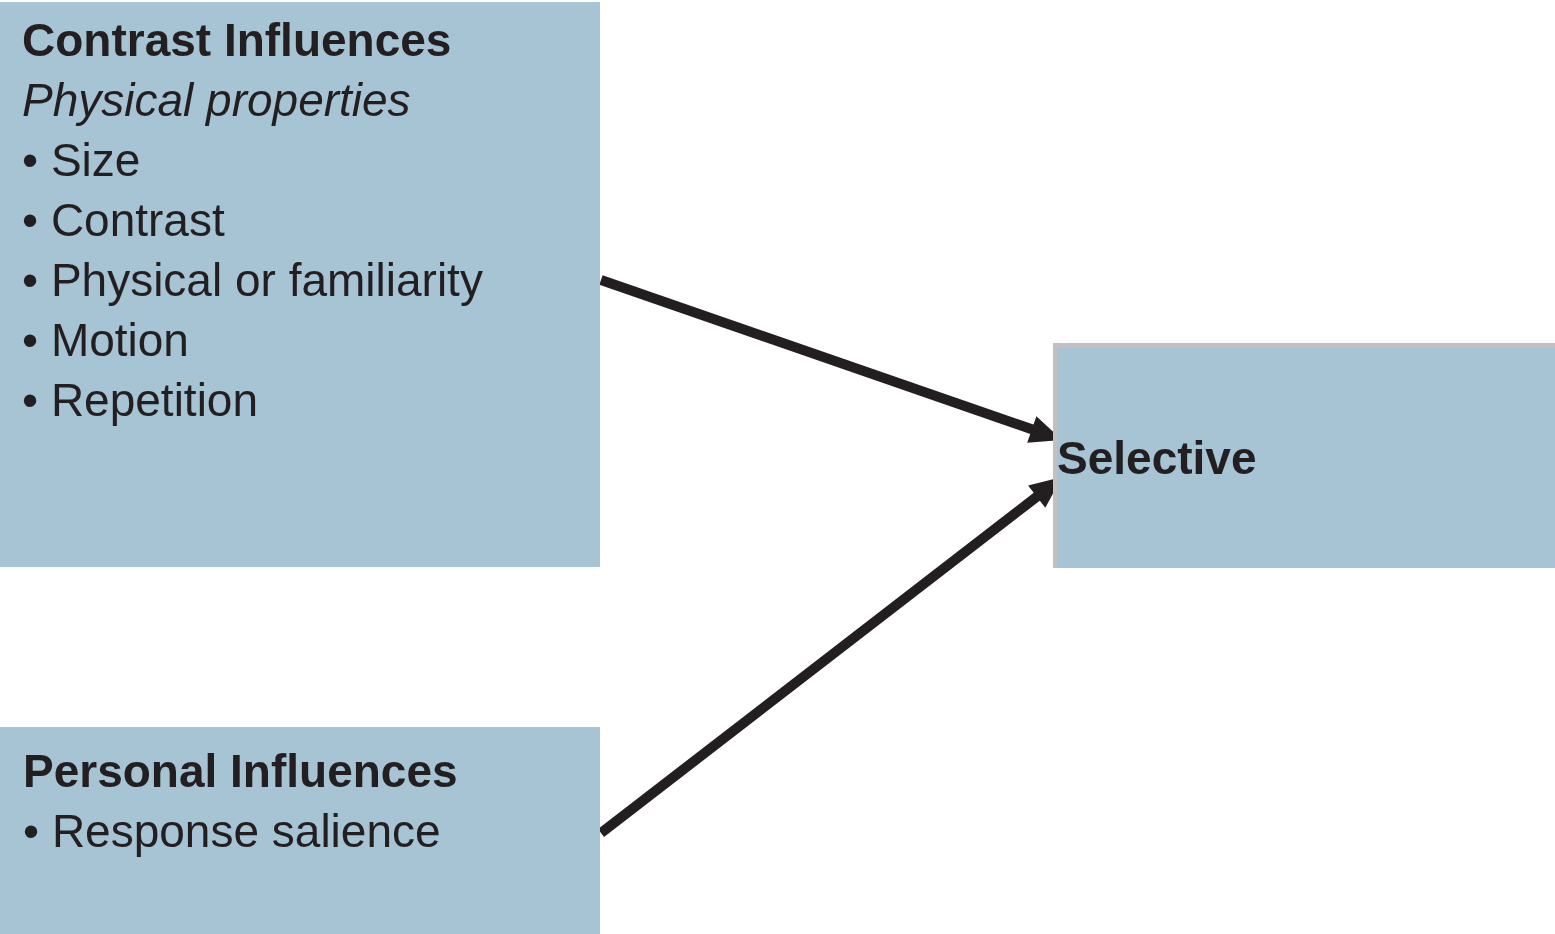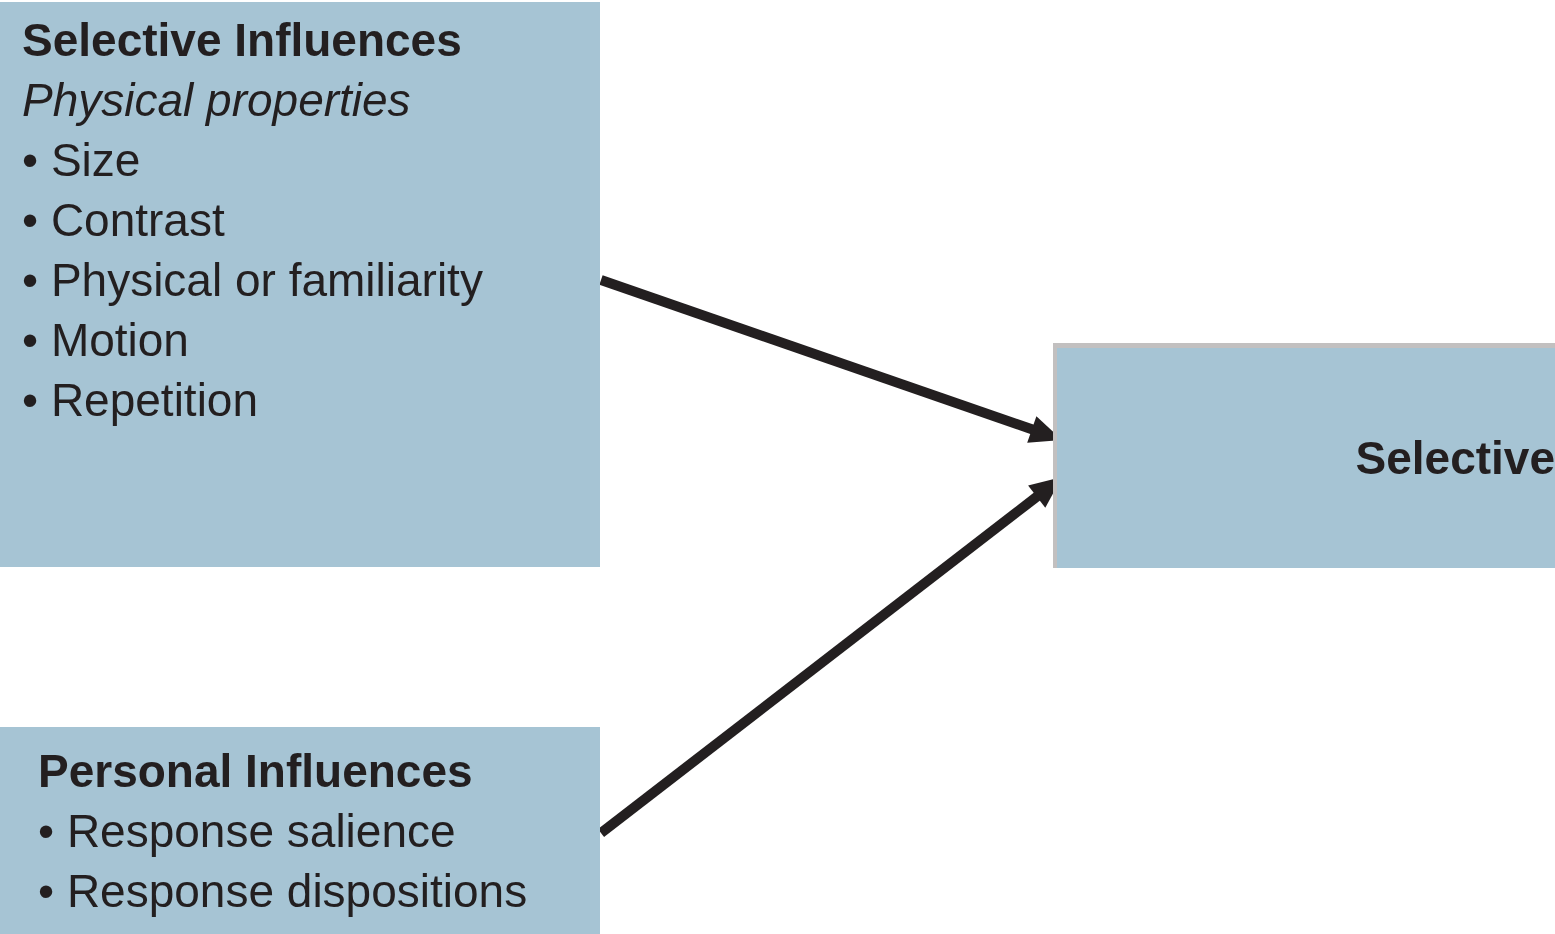--- a/index.html
+++ b/index.html
@@ -45,33 +45,33 @@
     top: 2px;
     width: 600px;
     height: 565px;
     padding: 8px 0 0 22px;
   }
   .box-personal {
     left: 0;
     top: 727px;
     width: 600px;
     height: 207px;
-    padding: 14px 0 0 38px;
+    padding: 14px 0 0 23px;
   }
   .box-selective {
     left: 1053px;
     top: 343px;
     width: 502px;
     height: 225px;
     border-top: 5px solid #c2c0c0;
     border-left: 4px solid #c2c0c0;
     display: flex;
     flex-direction: column;
     justify-content: center;
-    align-items: flex-end;
+    align-items: flex-start;
     text-align: center;
   }
   .line {
     font-size: 46px;
     line-height: 60px;
     white-space: nowrap;
   }
   .line-bold {
     font-weight: bold;
   }
@@ -93,32 +93,31 @@
       <line class="arrow-line" x1="601" y1="280" x2="1034" y2="430"></line>
       <polygon class="arrow-head" points="1062,440 1027.2,442.7 1036.4,416.3"></polygon>
     </g>
     <g>
       <line class="arrow-line" x1="601" y1="833" x2="1039" y2="495"></line>
       <polygon class="arrow-head" points="1062,477 1045.3,507.7 1028.1,485.5"></polygon>
     </g>
   </svg>
 
   <div class="box box-external">
-    <div class="line line-bold">Selective Influences</div>
+    <div class="line line-bold">Contrast Influences</div>
     <div class="line line-italic">Physical properties</div>
     <div class="line">• Size</div>
     <div class="line">• Contrast</div>
     <div class="line">• Physical or familiarity</div>
     <div class="line">• Motion</div>
     <div class="line">• Repetition</div>
   </div>
 
   <div class="box box-personal">
     <div class="line line-bold">Personal Influences</div>
     <div class="line">• Response salience</div>
-    <div class="line">• Response dispositions</div>
   </div>
 
   <div class="box box-selective">
     <div class="line">Selective</div>
   </div>
 
 </div>
 
 </body></html>

